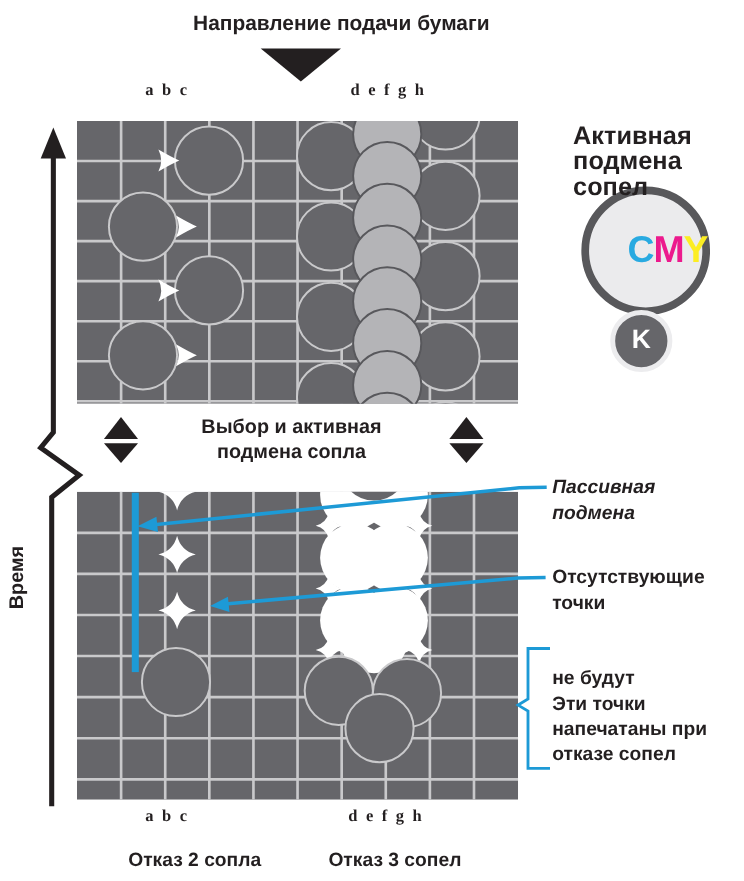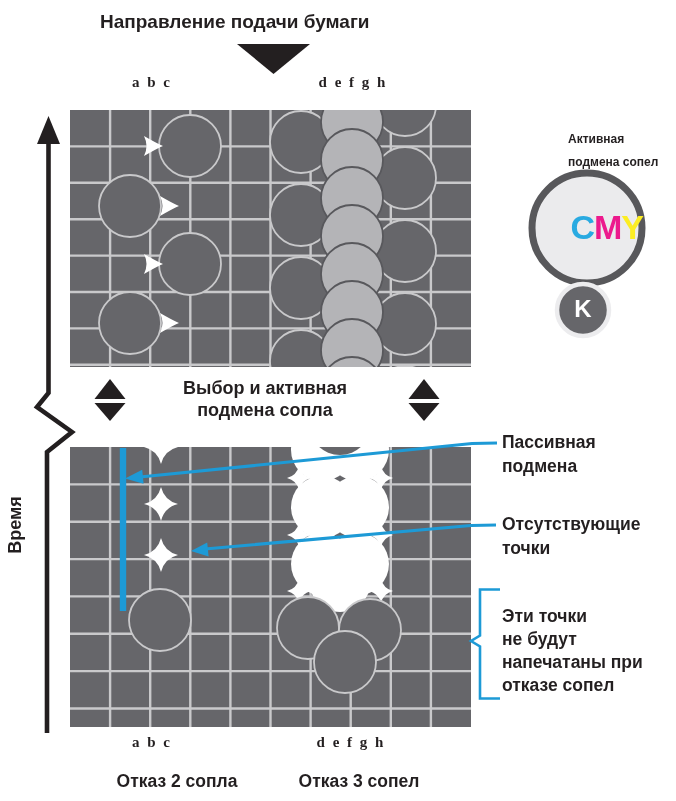--- a/index.html
+++ b/index.html
@@ -1,34 +1,34 @@
 <!DOCTYPE html>
 <html><head>
 <meta charset="utf-8">
 <style>
   html,body{margin:0;padding:0;background:#ffffff;}
   .stage{position:relative;width:676px;height:801px;background:#fff;overflow:visible;
          font-family:"Liberation Sans",sans-serif;color:#231f20;}
   .stage svg{position:absolute;left:0;top:0;}
   .lbl{position:absolute;font-weight:700;color:#231f20;}
-  .title{left:100px;top:11px;width:345px;text-align:left;font-size:19px;}
+  .title{left:100px;top:11px;width:345px;text-align:right;font-size:19px;}
   .noz{font-size:15px;letter-spacing:2px;text-align:center;font-family:Liberation Serif, serif;}
   .noz-tl{left:112px;top:74px;width:80px;}
   .noz-tr{left:300px;top:74px;width:106px;}
   .noz-bl{left:112px;top:734px;width:80px;}
   .noz-br{left:298px;top:734px;width:106px;}
-  .legend-h{left:521px;top:128px;font-size:12px;line-height:23px;margin-left:47px;}
+  .legend-h{left:521px;top:112px;font-size:23px;line-height:23px;}
   .cmy{left:531px;top:208px;width:112px;text-align:right;font-size:34px;letter-spacing:-1px;}
   .cmy .c{color:#29aae1;} .cmy .m{color:#ec1a8d;} .cmy .y{color:#fced23;}
   .kl{left:563px;top:295px;width:40px;text-align:center;font-size:24px;color:#ffffff;}
   .mid{left:160px;top:377px;width:210px;text-align:center;font-size:18px;line-height:22px;}
   .time{left:-38px;top:513px;width:110px;height:24px;text-align:center;font-size:18px;
         transform:rotate(-90deg);}
   .ann{font-size:17.5px;line-height:23.5px;}
-  .ann-passive{left:502px;top:431px;}
+  .ann-passive{left:502px;top:431px;font-style:italic;}
   .ann-missing{left:502px;top:513px;}
   .ann-note{left:502px;top:605px;font-size:17.5px;line-height:23px;}
   .cap{font-size:17.5px;text-align:center;}
   .cap-1{left:102px;top:771px;width:150px;}
   .cap-3{left:284px;top:771px;width:150px;}
 </style>
 </head>
 <body>
 
 <div class="stage">
@@ -176,22 +176,22 @@
     <div>Пассивная</div>
     <div>подмена</div>
   </div>
 
   <div class="lbl ann ann-missing">
     <div>Отсутствующие</div>
     <div>точки</div>
   </div>
 
   <div class="lbl ann-note">
+    <div>не будут</div>
     <div>Эти точки</div>
-    <div>не будут</div>
     <div>напечатаны при</div>
     <div>отказе сопел</div>
   </div>
 
   <div class="lbl noz noz-bl">a b c</div>
   <div class="lbl noz noz-br">d e f g h</div>
 
   <div class="lbl cap cap-1">Отказ 2 сопла</div>
   <div class="lbl cap cap-3">Отказ 3 сопел</div>
 

